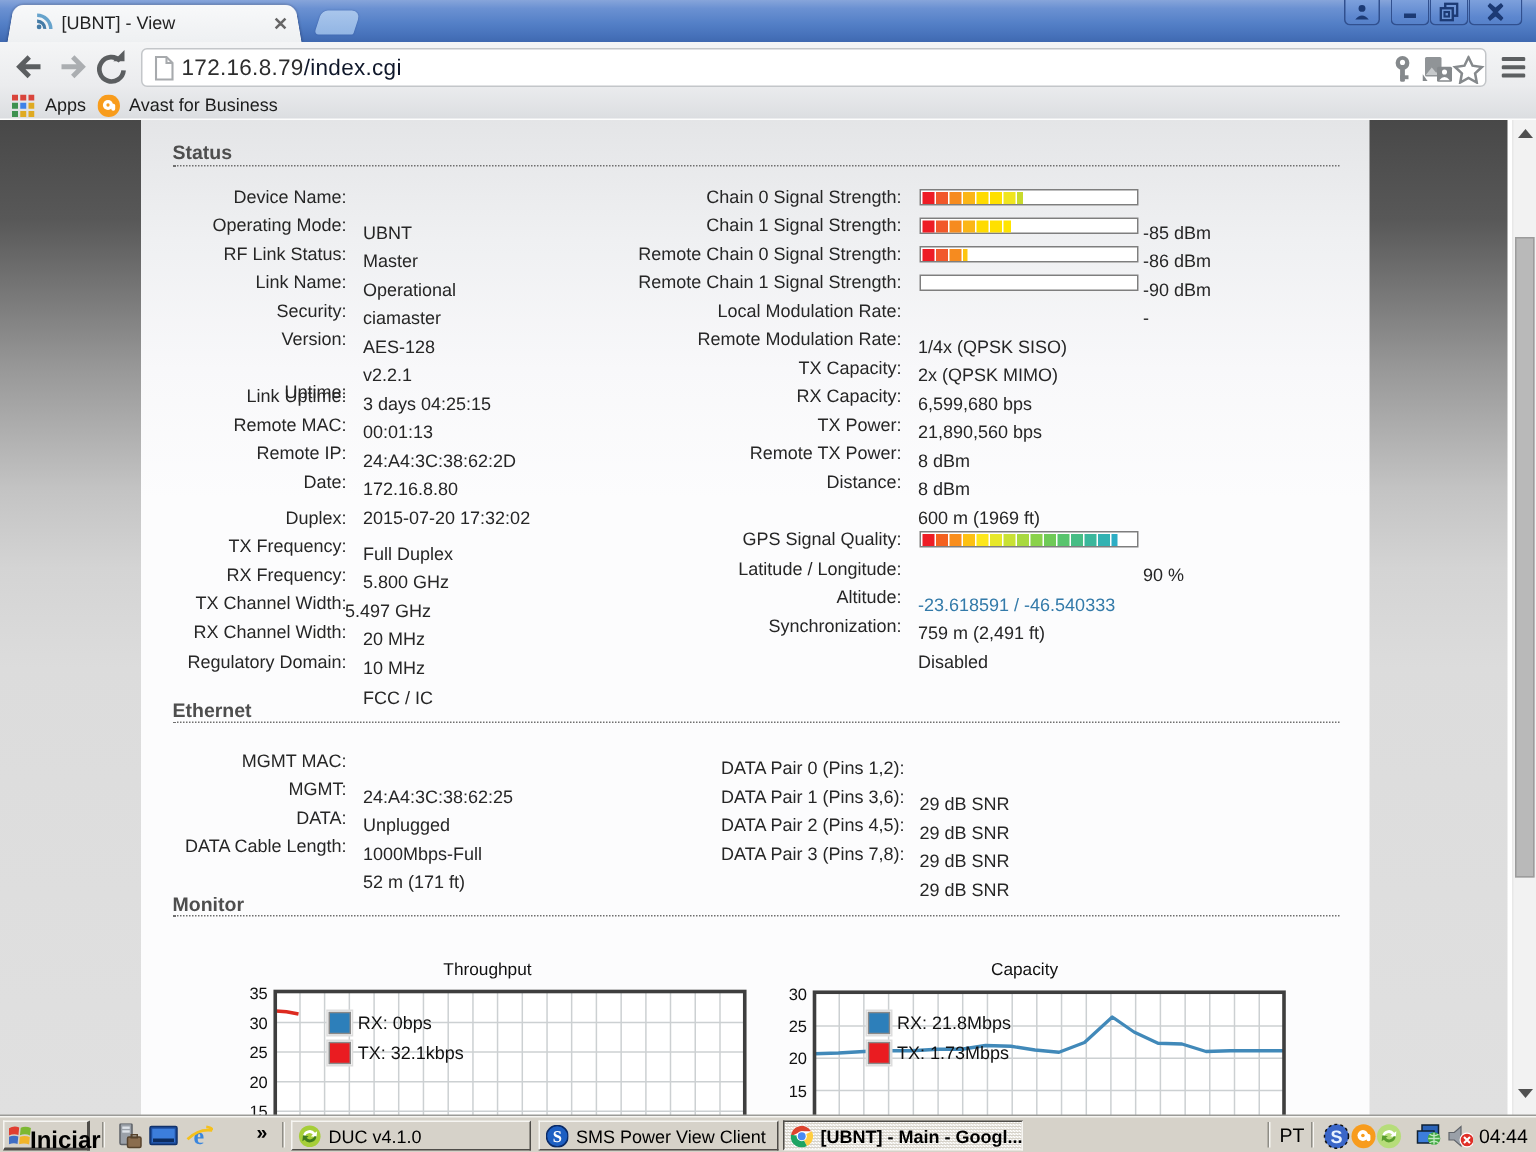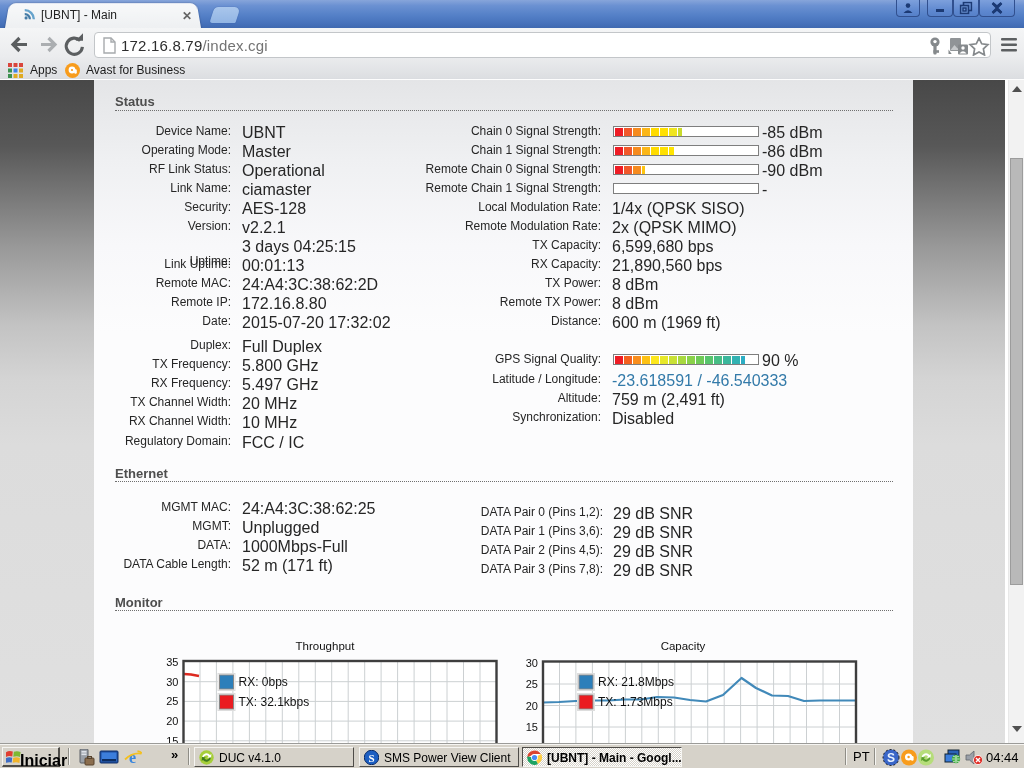--- a/index.html
+++ b/index.html
@@ -23,34 +23,34 @@
   .winbtn{position:absolute;top:0;height:17px;border:1px solid #31508f;border-top:none;
     border-radius:0 0 4px 4px;background:linear-gradient(180deg,#7da0dc,#5d87cf 70%,#5681c9);}
   .winbtn svg{position:absolute;left:50%;top:50%;transform:translate(-50%,-50%);}
   
   #toolbar{position:absolute;left:0;top:28px;width:1024px;height:52px;
     background:linear-gradient(180deg,#f4f5f6 0%,#ebecee 55%,#dddfe2 95%,#d8dade 100%);}
   #toolbar .navsvg{position:absolute;top:0;left:0;}
   #omni{position:absolute;left:94px;top:4px;width:897px;height:26px;background:#fff;
     border:1px solid #c3c6c9;border-radius:4px;}
   #urltxt{position:absolute;left:26px;top:4px;font-size:15px;color:#2d2d2d;letter-spacing:.2px;}
-  #urltxt span{color:#737373;}
+  #urltxt span{color:#0f172a;}
   
   #bookbar{position:absolute;left:0;top:62px;width:1024px;height:18px;}
   #bookbar .itm{position:absolute;top:1px;font-size:12px;color:#1c1c1c;}
   
   #page{position:absolute;left:0;top:80px;width:1024px;height:664px;background:#fff;overflow:hidden;}
   #pgbg{position:absolute;left:0;top:0;width:1005px;height:664px;
     background:linear-gradient(180deg,#484848 0%,#585858 10%,#989898 25%,#c3c3c3 37%,#d4d4d4 45%,#dcdcdc 55%,#e0e0e0 100%);}
   #content{position:absolute;left:94px;top:0;width:819px;height:664px;
     background:linear-gradient(180deg,#e4e5e7 0%,#eff0f2 12%,#f8f8fa 25%,#fcfcfd 38%,#fcfcfd 100%);padding-left:12px;}
   .sechead{position:absolute;left:21px;font-size:13px;font-weight:bold;color:#4e4e4e;}
   .dotline{position:absolute;left:21px;width:778px;border-bottom:1px dotted #6f6f6f;height:0;}
   .lbl{position:absolute;font-size:12px;color:#262626;text-align:right;white-space:nowrap;}
-  .val{position:absolute;font-size:16px;color:#262626;white-space:nowrap;}
+  .val{position:absolute;font-size:12px;color:#262626;white-space:nowrap;margin-top:24px;}
   .bar{position:absolute;width:146px;height:11px;border:1px solid #7e7e7e;background:#fff;font-size:0;line-height:0;padding:1px 0 0 1px;}
   .bar i{display:inline-block;height:8px;margin-right:1px;}
   a.lk{color:#337aa9;text-decoration:none;}
   
   #sbar{position:absolute;left:1008px;top:0;width:16px;height:664px;background:#f2f2f2;border-left:1px solid #e8e8e8;}
   #sthumb{position:absolute;left:1px;top:78px;width:13px;height:427px;background:#b9b9b9;border:1px solid #9c9c9c;}
   
   #taskbar{position:absolute;left:0;top:744px;width:1024px;height:24px;background:#d6d2c9;border-top:1px solid #f6f5f2;box-shadow:0 -1px 0 #9b9b98;}
   .vsep{position:absolute;top:3px;width:2px;height:17px;border-left:1px solid #8f8d86;border-right:1px solid #f6f5f2;}
   #toolbar::after{content:"";position:absolute;left:0;bottom:0;width:100%;height:1px;background:#fdfdfd;}
@@ -60,21 +60,21 @@
 <div id="screen">
 
   <div id="titlebar">
     <div id="tab">
       <div class="body"></div>
       <svg class="fav" viewBox="0 0 16 16">
         <circle cx="3.5" cy="12.5" r="1.8" fill="#447ba6"></circle>
         <path d="M2 8.2 A5.6 5.6 0 0 1 7.8 14" stroke="#447ba6" stroke-width="2.5" fill="none"></path>
         <path d="M2 3.6 A10.4 10.4 0 0 1 12.4 14" stroke="#66a3cc" stroke-width="2.7" fill="none"></path>
       </svg>
-      <div class="txt">[UBNT] - Main</div>
+      <div class="txt">[UBNT] - View</div>
       <div class="close">✕</div>
     </div>
     <div id="newtab"></div>
     <div class="winbtn" style="left:896px;width:24px;">
       <svg width="12" height="12" viewBox="0 0 12 12">
           <circle cx="6" cy="3.6" r="2.3" fill="#1c3a74"></circle>
           <path d="M1.5 11 q4.5 -5.5 9 0 z" fill="#1c3a74"></path>
         </svg>
     </div>
     <div class="winbtn" style="left:927px;width:26px;">
@@ -186,21 +186,21 @@
 <div class="val" style="left:148px;top:196px;">24:A4:3C:38:62:2D</div>
 <div class="lbl" style="left:0;width:137px;top:215px;">Remote IP:</div>
 <div class="val" style="left:148px;top:215px;">172.16.8.80</div>
 <div class="lbl" style="left:0;width:137px;top:234px;">Date:</div>
 <div class="val" style="left:148px;top:234px;">2015-07-20 17:32:02</div>
 <div class="lbl" style="left:0;width:137px;top:258px;">Duplex:</div>
 <div class="val" style="left:148px;top:258px;">Full Duplex</div>
 <div class="lbl" style="left:0;width:137px;top:277px;">TX Frequency:</div>
 <div class="val" style="left:148px;top:277px;">5.800 GHz</div>
 <div class="lbl" style="left:0;width:137px;top:296px;">RX Frequency:</div>
-<div class="val" style="left:148px;top:296px;">5.497 GHz</div>
+<div class="val" style="left:136px;top:296px;">5.497 GHz</div>
 <div class="lbl" style="left:0;width:137px;top:315px;">TX Channel Width:</div>
 <div class="val" style="left:148px;top:315px;">20 MHz</div>
 <div class="lbl" style="left:0;width:137px;top:334px;">RX Channel Width:</div>
 <div class="val" style="left:148px;top:334px;">10 MHz</div>
 <div class="lbl" style="left:0;width:137px;top:354px;">Regulatory Domain:</div>
 <div class="val" style="left:148px;top:354px;">FCC / IC</div>
 <div class="lbl" style="left:287px;width:220px;top:44px;">Chain 0 Signal Strength:</div>
 <div class="lbl" style="left:287px;width:220px;top:63px;">Chain 1 Signal Strength:</div>
 <div class="lbl" style="left:287px;width:220px;top:82px;">Remote Chain 0 Signal Strength:</div>
 <div class="lbl" style="left:287px;width:220px;top:101px;">Remote Chain 1 Signal Strength:</div>

